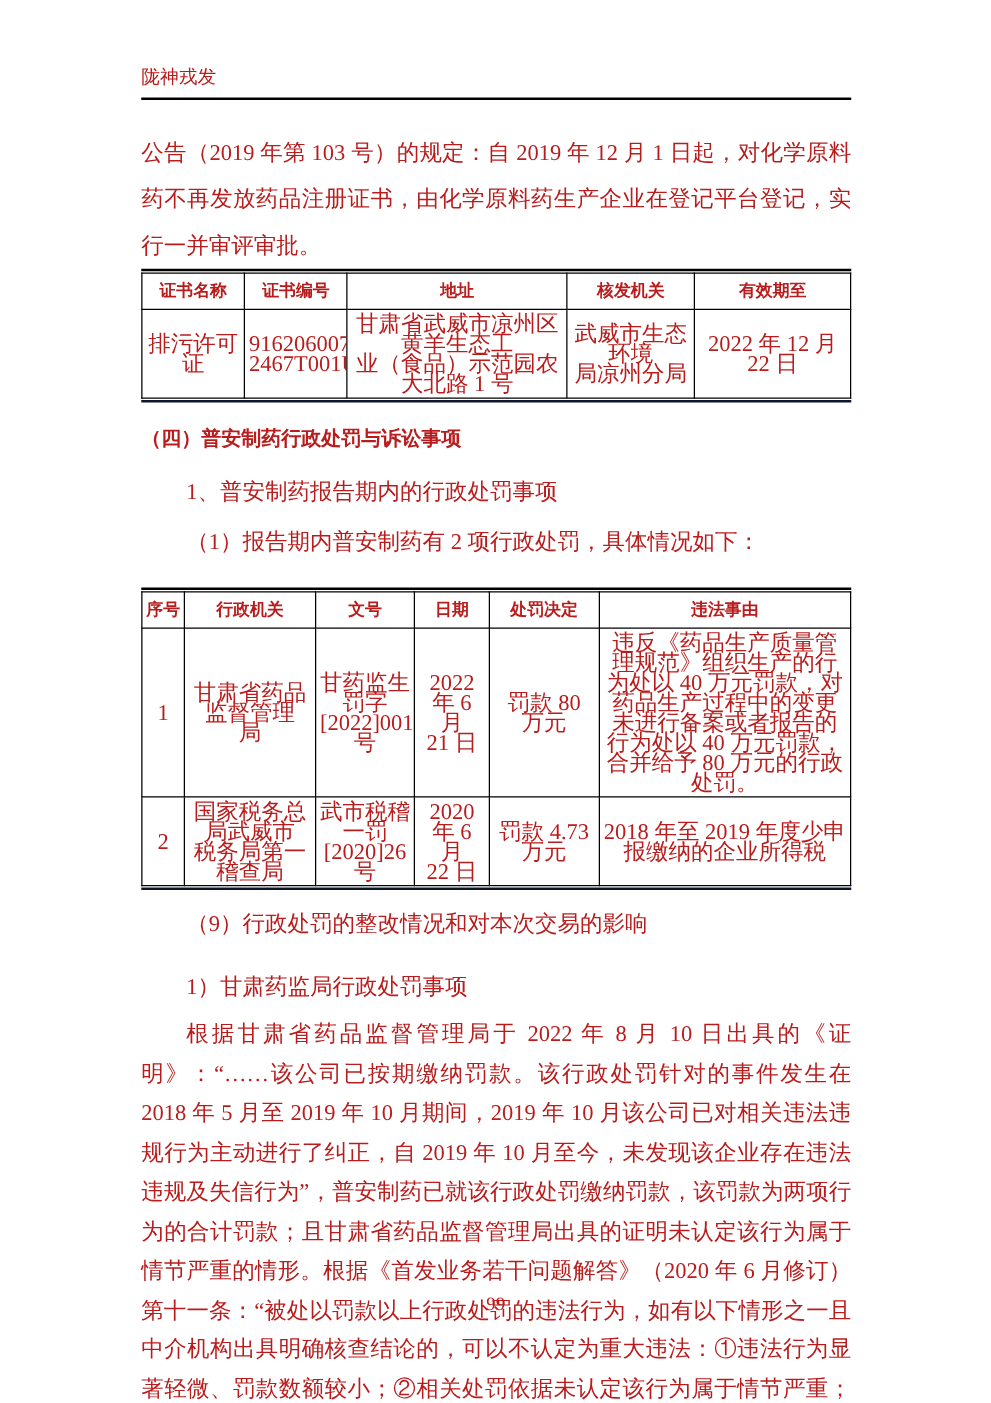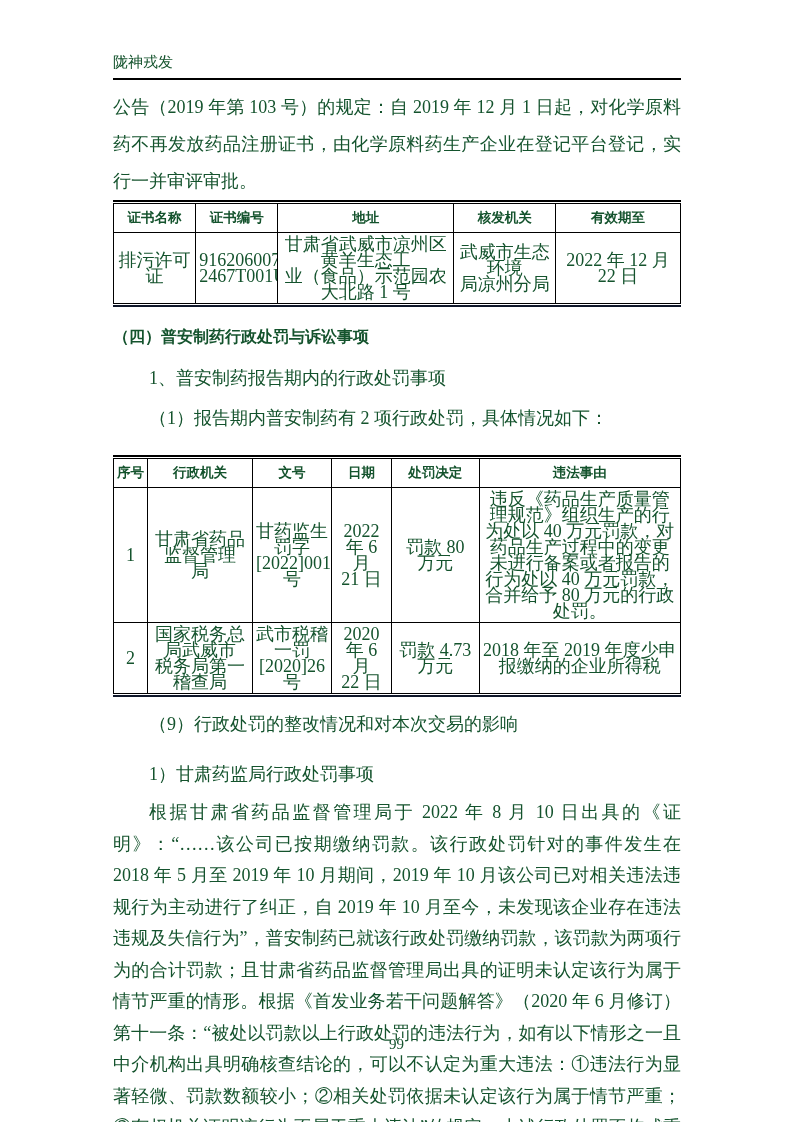--- a/index.html
+++ b/index.html
@@ -5,39 +5,39 @@
   html, body { margin: 0; padding: 0; background: #ffffff; }
   .page {
     position: relative;
     width: 793px;
     height: 1122px;
     margin: 0 auto;
     background: #ffffff;
     box-sizing: border-box;
     padding: 52px 112px 0 113px;
     font-family: "Liberation Serif", "DejaVu Serif", serif;
-    color: #14532d;
+    color: #b91c1c;
     overflow: hidden;
   }
   .doc-header {
     display: flex;
     justify-content: space-between;
     align-items: flex-end;
     font-size: 15px;
     line-height: 21px;
     padding-bottom: 5px;
     border-bottom: 2px solid #000;
   }
   .body {
     font-size: 18px;
     line-height: 37px;
     text-align: justify;
     margin: 0;
   }
-  .intro { margin-top: 9px; }
+  .intro { margin-top: 24px; }
   .oneline { line-height: 30px; }
   .indent { text-indent: 2em; }
   .mt12 { margin-top: 12px; }
   .mt10 { margin-top: 10px; }
   .mt8  { margin-top: 20px; }
   h2.section {
     font-family: "Liberation Sans", "DejaVu Sans", sans-serif;
     font-size: 16px;
     line-height: 28px;
     font-weight: 700;

